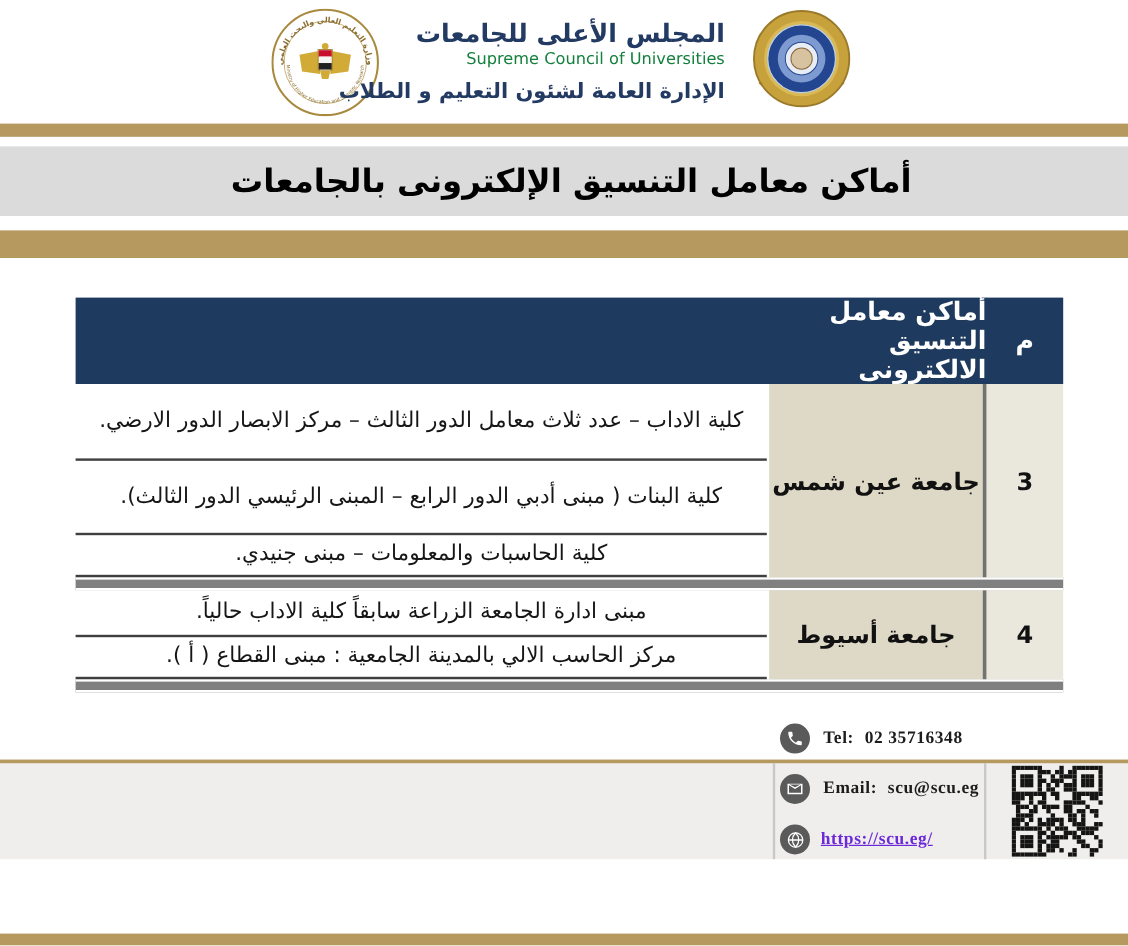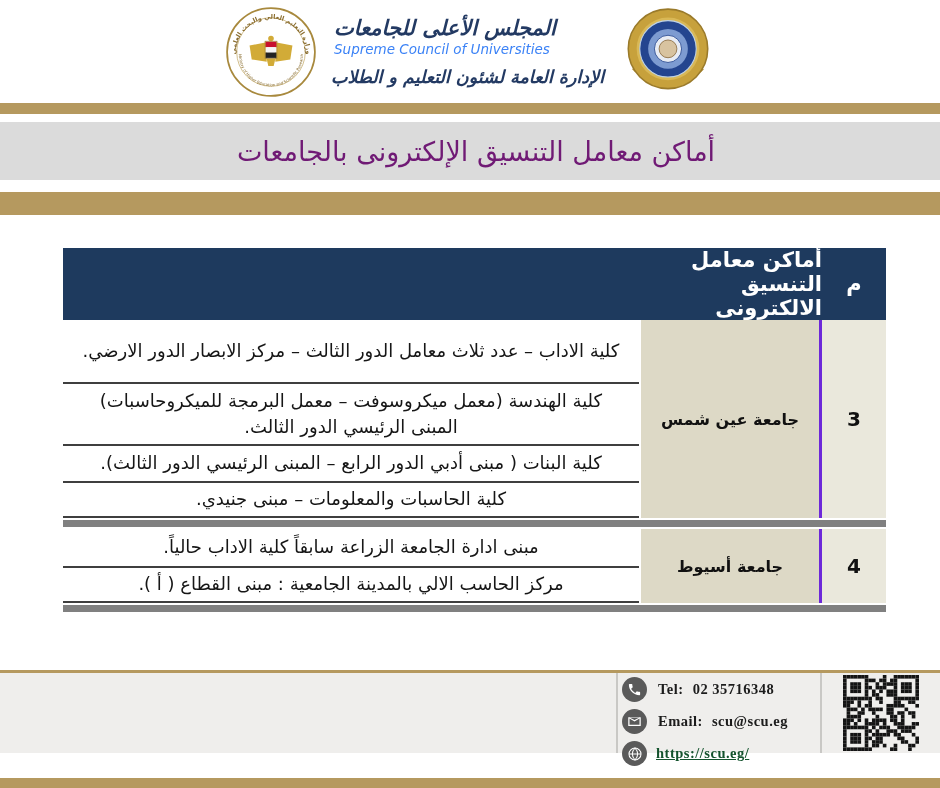--- a/index.html
+++ b/index.html
@@ -5,67 +5,67 @@
   * { margin:0; padding:0; box-sizing:border-box; }
   body {
     width:940px; height:788px; background:#ffffff;
     font-family:"DejaVu Sans", sans-serif; overflow:hidden;
   }
   .page { width:940px; height:788px; display:flex; flex-direction:column; background:#fff; }
 
   
   .hdr { height:103px; display:flex; align-items:center; justify-content:center; gap:18px; }
   .logo-ministry { width:90px; height:90px; }
-  .org-text { text-align:left; direction:rtl; color:#233a63; width:270px;font-style:italic; }
+  .org-text { text-align:right; direction:rtl; color:#233a63; width:270px; }
   .org-ar   { font-size:21px; font-weight:bold; line-height:1.15; }
-  .org-en   { font-size:13.5px; color:#3b82f6; direction:ltr; margin-top:1px; }
+  .org-en   { font-size:13.5px; color:#15803d; direction:ltr; margin-top:1px; }
   .dept-ar  { font-size:17.5px; font-weight:bold; margin-top:10px; white-space:nowrap; }
   .logo-medal { width:92px; height:92px; }
 
   
   .gold-bar { width:100%; background:#b5995f; }
   .gold-thin  { height:11px; margin-top:0; }
   .gold-thick { height:23px; }
   .title-bar {
     margin-top:8px; height:58px; background:#dbdbdb;
     display:flex; align-items:center; justify-content:center;
   }
-  .title-bar h1 { font-size:27px; font-weight:normal; color:#701a75; direction:rtl;margin-left:12px; }
+  .title-bar h1 { font-size:27px; font-weight:bold; color:#000000; direction:rtl;margin-left:12px; }
   .sp12 { height:12px; } .sp33 { height:33px; }
 
   
   .tbl { direction:rtl; margin-right:54px; margin-left:63px; }
   .t-grid { display:grid; grid-template-columns:64px 183px 1fr; }
   .t-head { background:#1e3a5e; color:#fff; font-weight:bold; }
   .t-head > div { min-height:42px; display:flex; align-items:center; justify-content:center; font-size:21px; }
   .cell-num  { background:#eae8dc; display:flex; align-items:center; justify-content:center;
                font-size:20px; font-weight:bold; color:#111; }
   .cell-uni  { background:#ddd9c6; display:flex; align-items:center; justify-content:center;
-               font-size:16px; font-weight:bold; color:#111;
-               border-right:3px solid #6d28d9; border-left:2px solid #fff; }
+               font-size:20px; font-weight:bold; color:#111;
+               border-right:3px solid #737373; border-left:2px solid #fff; }
   .locs { background:#fff; display:flex; flex-direction:column; }
   .loc  { flex:1; min-height:37px; display:flex; align-items:center; justify-content:center;
           text-align:center; font-size:18px; color:#161616; padding:2px 14px; line-height:1.45; }
   .loc + .loc { border-top:2px solid #3f3f3f; }
   .locs .loc:last-child { border-bottom:2px solid #3f3f3f; }
   .group-3 .loc:nth-child(1), .group-3 .loc:nth-child(2) { min-height:62px; }
   .gray-bar { height:11px; background:#808080; border-top:2px solid #fff; border-bottom:2px solid #fff; }
 
   
   .ftr { margin-top:56px; height:83px; background:#efeeec; border-top:3px solid #b5995f;
          display:flex; align-items:stretch; justify-content:flex-end; }
   .v-div { width:2px; background:#c9c8c5; }
-  .contact { width:202px; display:flex; flex-direction:column; justify-content:space-between; gap:7px; padding:4px 8px 4px 4px; }
+  .contact { width:174px; display:flex; flex-direction:column; justify-content:flex-end; gap:17px; padding:4px 8px 4px 4px; }
   .c-row { display:flex; align-items:center; gap:9px; font-family:"Liberation Serif", serif;
            font-weight:bold; font-size:14.5px; color:#1c1c1c; letter-spacing:0.5px; }
   .c-ico { width:25px; height:25px; border-radius:50%; background:#5a5a5a; flex:0 0 25px;
            display:flex; align-items:center; justify-content:center; }
   .c-ico svg { display:block; }
   .c-lbl { margin-left:2px; }
-  .link { color:#14532d; text-decoration:underline; }
+  .link { color:#6d28d9; text-decoration:underline; }
   .qr-zone { width:118px; display:flex; align-items:center; justify-content:center; }
   .bottom-gold { height:10px; background:#b5995f; margin-top:auto; }
 
   .logo-ministry svg, .logo-medal svg { width:100%; height:100%; }
 </style>
 </head>
 <body>
 
 <div class="page">
 
@@ -129,21 +129,20 @@
     <div class="t-grid t-head">
       <div>م</div>
       <div>أماكن معامل التنسيق الالكترونى</div>
     </div>
 
     <div class="t-grid group-3">
       <div class="cell-num">3</div>
       <div class="cell-uni">جامعة عين شمس</div>
       <div class="locs">
         <div class="loc">كلية الاداب – عدد ثلاث معامل الدور الثالث – مركز الابصار الدور الارضي.</div>
-        <div class="loc">كلية الهندسة  (معمل ميكروسوفت – معمل البرمجة للميكروحاسبات) المبنى الرئيسي الدور الثالث.</div>
         <div class="loc">كلية البنات ( مبنى أدبي الدور الرابع – المبنى الرئيسي الدور الثالث).</div>
         <div class="loc">كلية الحاسبات والمعلومات – مبنى جنيدي.</div>
       </div>
     </div>
 
     <div class="gray-bar"></div>
 
     <div class="t-grid group-4">
       <div class="cell-num">4</div>
       <div class="cell-uni">جامعة أسيوط</div>

